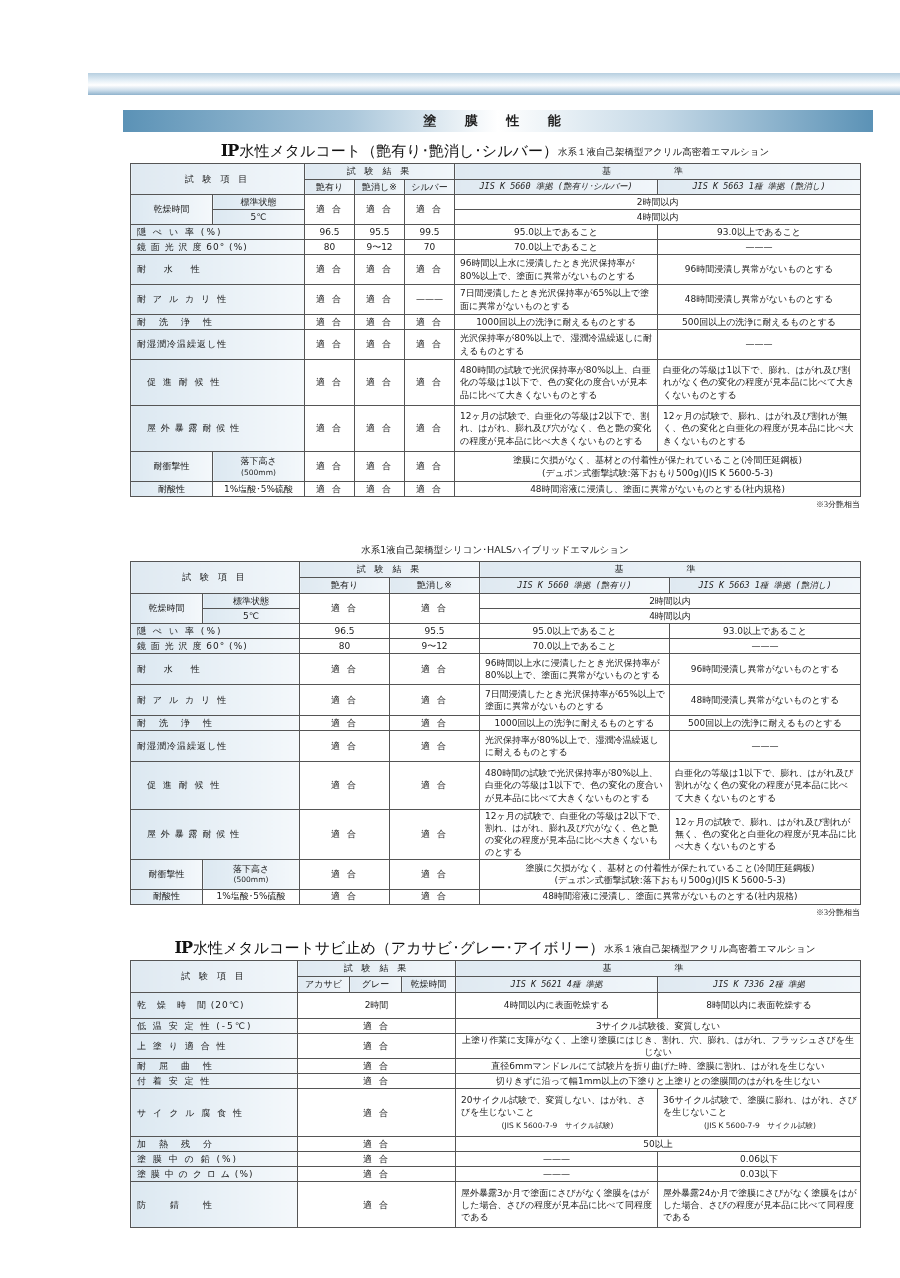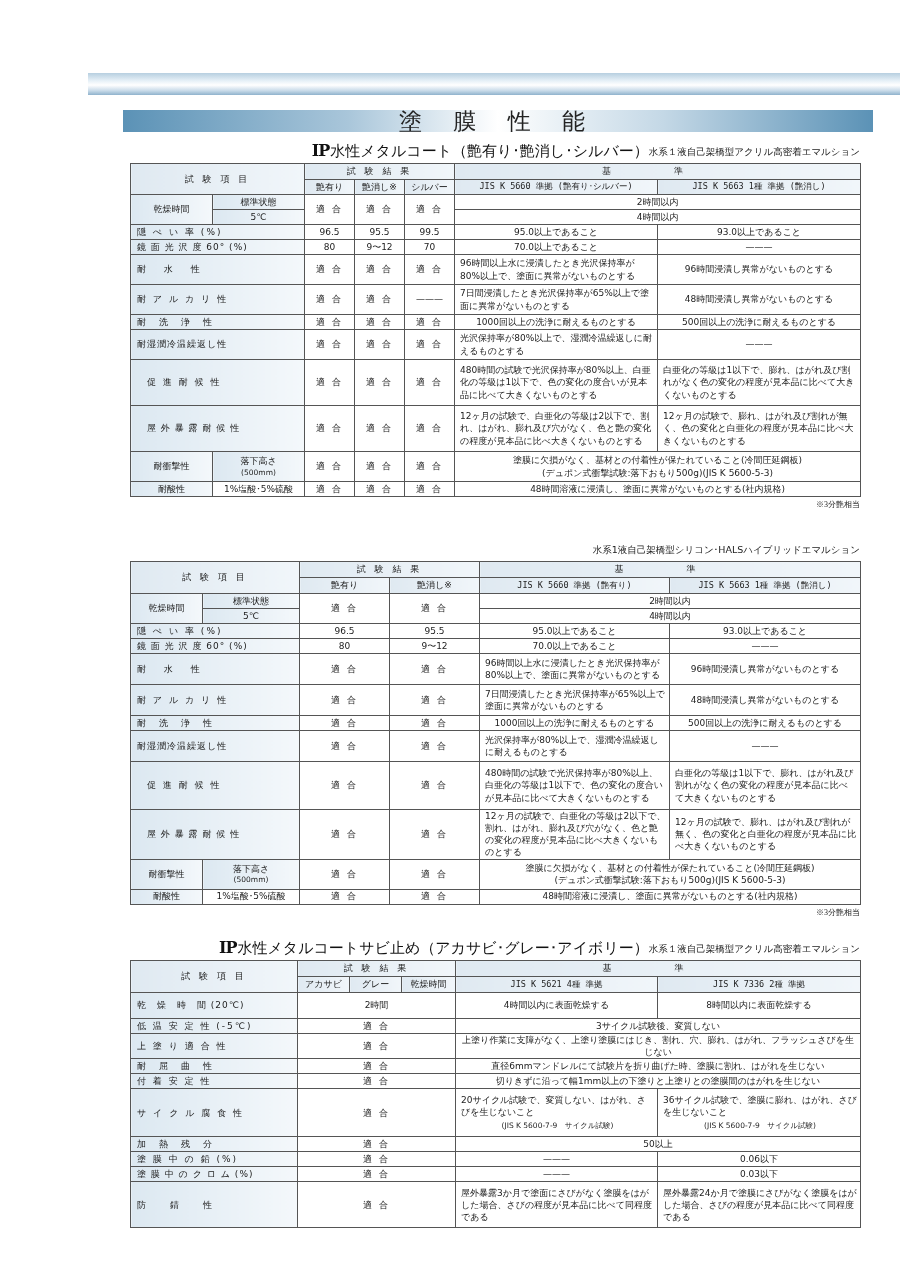--- a/index.html
+++ b/index.html
@@ -8,38 +8,38 @@
 
   .top-band {
     position: absolute; left: 88px; top: 73px; width: 812px; height: 22px;
     background: linear-gradient(180deg, #b7cfe0 0%, #e6f0f7 35%, #ffffff 55%, #c9dbe9 80%, #8fb2cc 100%);
   }
   .title-bar {
     position: absolute; left: 123px; top: 110px; width: 750px; height: 22px;
     background: linear-gradient(90deg, #5b92b6 0%, #a9c6da 30%, #ffffff 50%, #c4d8e6 72%, #5b92b6 100%);
     display: flex; align-items: center; justify-content: center;
   }
-  .title-bar span { font-size: 23px; letter-spacing: 12px; color: #222; font-weight: normal; }
+  .title-bar span { font-size: 13px; letter-spacing: 12px; color: #222; font-weight: bold; }
 
   .section { position: absolute; left: 130px; width: 730px; }
-  .sec-head { display: flex; justify-content: flex-end; align-items: flex-end; height: 20px; }
+  .sec-head { display: flex; justify-content: center; align-items: flex-end; height: 20px; }
   .sec-title { font-size: 15px; color: #111; white-space: nowrap; }
   .sec-title .ip { font-family: "DejaVu Serif", serif; font-weight: bold; font-size: 16px; letter-spacing: -1px; margin-right: 1px; }
   .sec-sub { font-size: 9.5px; color: #222; white-space: nowrap; padding-bottom: 2px; }
 
   table { border-collapse: collapse; width: 730px; table-layout: fixed; }
   td, th { border: 1px solid #555; font-size: 9px; font-weight: normal; text-align: center; vertical-align: middle; padding: 0 3px; line-height: 1.35; color: #222; }
   th { background: linear-gradient(90deg, #dfe9f1, #f1f6fa); }
   td.item { background: linear-gradient(90deg, #dce8f1, #f4f8fb); text-align: left; padding-left: 6px; letter-spacing: 2px; }
   td.item.c { text-align: center; letter-spacing: 0; padding-left: 3px; }
   td.lt { text-align: left; padding-left: 5px; }
   td.res { letter-spacing: 2px; }
   .small { font-size: 7.5px; }
   .note { text-align: right; font-size: 8px; margin-top: 2px; color: #222; font-family: Liberation Serif, serif; }
-  .mono { font-family: "DejaVu Sans Mono", monospace; font-size: 8.5px; }
+  .mono { font-family: "DejaVu Sans Mono", monospace; font-size: 8.5px; font-style: italic; }
 </style>
 </head>
 <body>
 
 <div class="top-band"></div>
 <div class="title-bar">
   <span>塗 膜 性 能</span>
 </div>
 
 <div class="section" style="top:141px;">

